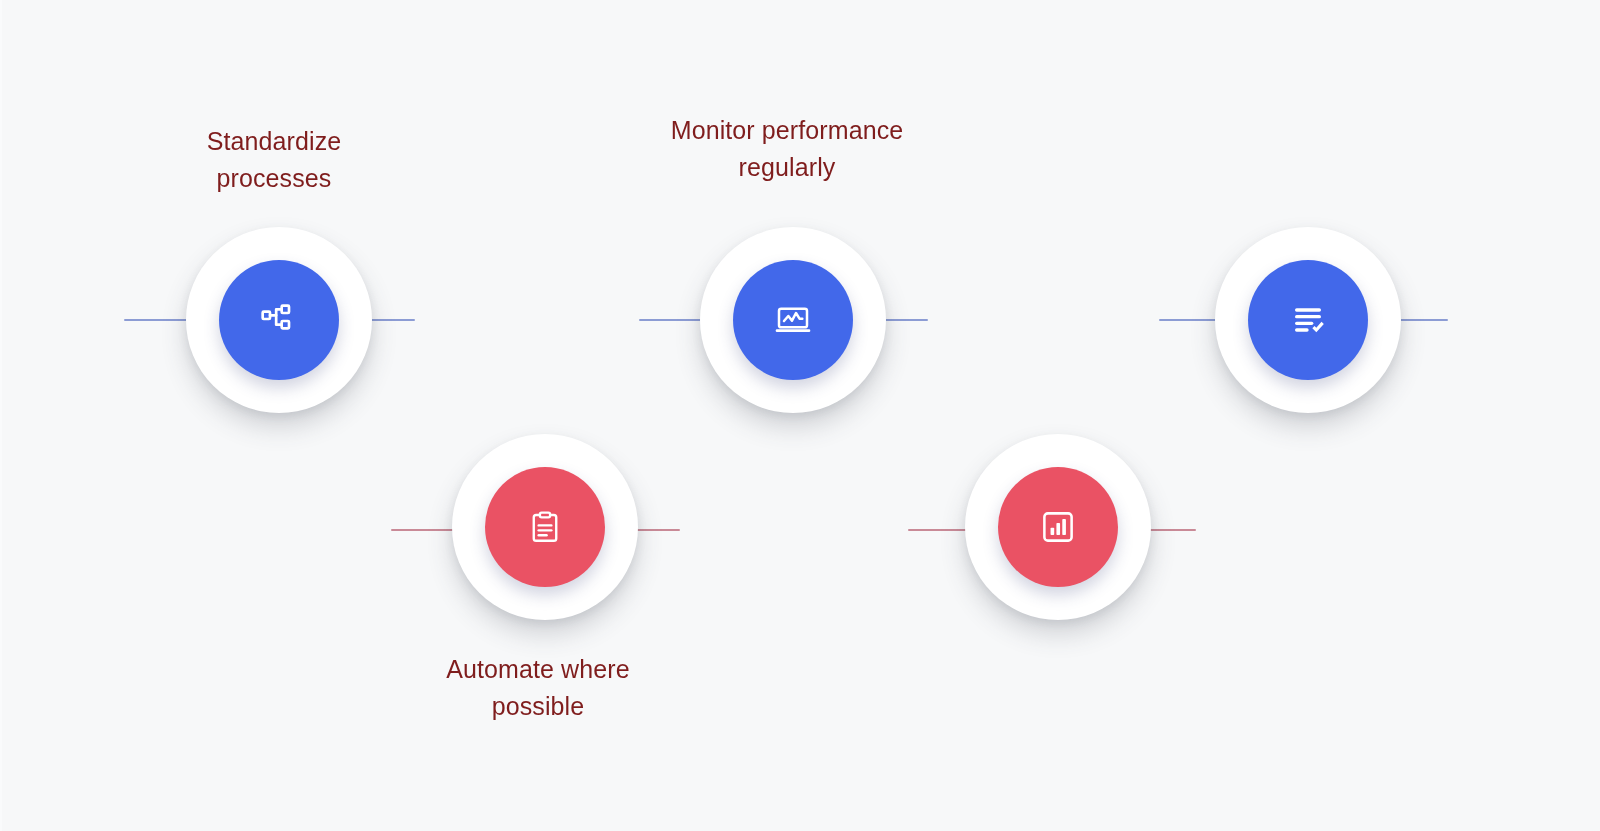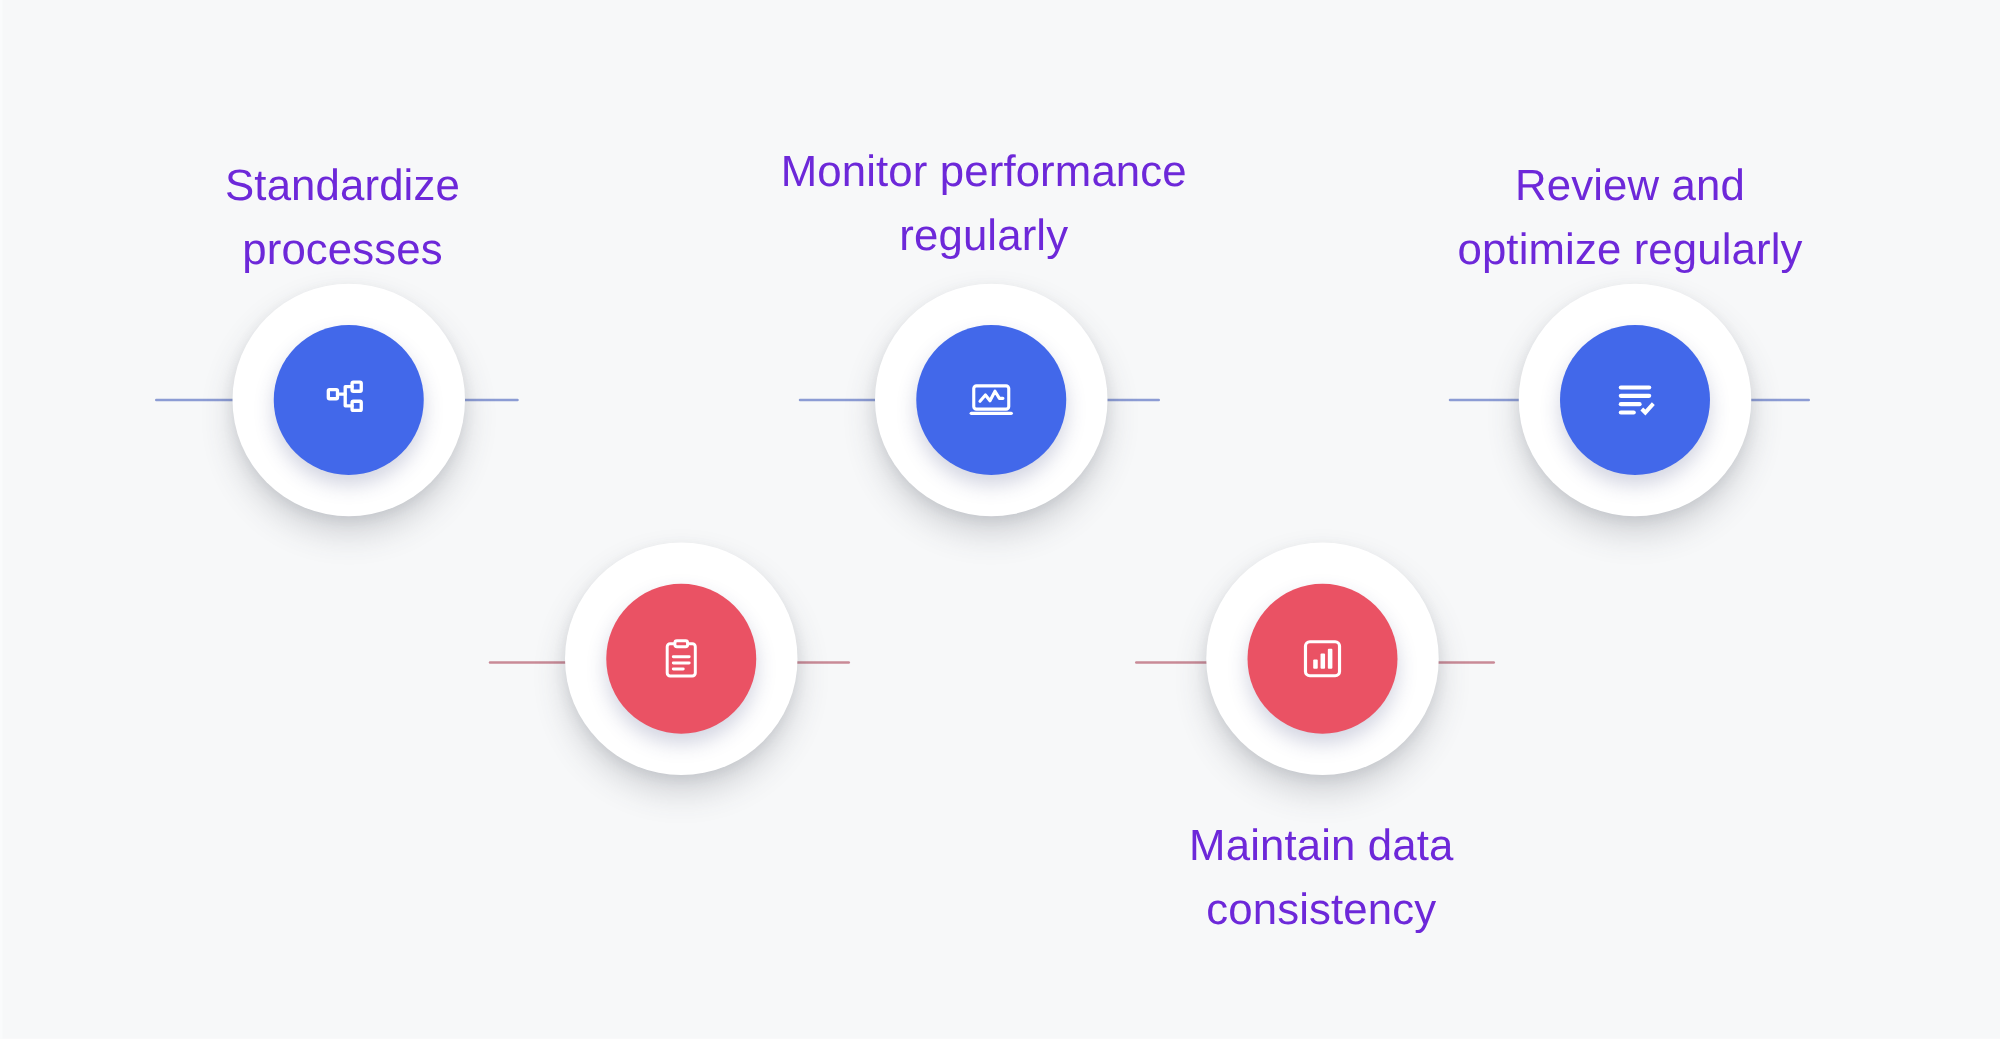--- a/index.html
+++ b/index.html
@@ -61,22 +61,22 @@
   }
   .disc.blue { background: #4268ea; }
   .disc.red  { background: #ea5264; }
 
   .disc svg { display: block; }
 
   
   .label {
     position: absolute;
     text-align: center;
-    color: #6d28d9;
-    font-size: 35px;
+    color: #7f1d1d;
+    font-size: 25px;
     line-height: 1.47;
     font-weight: 400;
     letter-spacing: 0.1px;
     white-space: pre-line;
   }
 
   
   #node-1 { left: 184px;  top: 227px; }
   #node-2 { left: 698px;  top: 227px; }
   #node-3 { left: 1213px; top: 227px; }
@@ -116,24 +116,22 @@
   <div class="connector blue" id="conn-3-right"></div>
   <div class="connector red" id="conn-4-left"></div>
   <div class="connector red" id="conn-4-right"></div>
   <div class="connector red" id="conn-5-left"></div>
   <div class="connector red" id="conn-5-right"></div>
 
   <div class="label" id="label-1">Standardize
 processes</div>
   <div class="label" id="label-2">Monitor performance
 regularly</div>
-  <div class="label" id="label-3">Review and
-optimize regularly</div>
-  <div class="label" id="label-5">Maintain data
-consistency</div>
+  <div class="label" id="label-4">Automate where
+possible</div>
 
   <div class="node" id="node-1">
     <div class="ring"></div>
     <div class="disc blue">
       <span>
         <svg width="40" height="40" viewBox="0 0 24 24" fill="none" stroke="#ffffff" stroke-width="1.6" stroke-linejoin="round">
           <rect x="2.2" y="7.0" width="4.4" height="4.4" rx="0.6"></rect>
           <rect x="13.6" y="3.4" width="4.4" height="4.4" rx="0.6"></rect>
           <rect x="13.6" y="12.6" width="4.4" height="4.4" rx="0.6"></rect>
           <path d="M6.6 9.2 H10.3 V5.6 H13.6" stroke-linecap="round" fill="none"></path>

